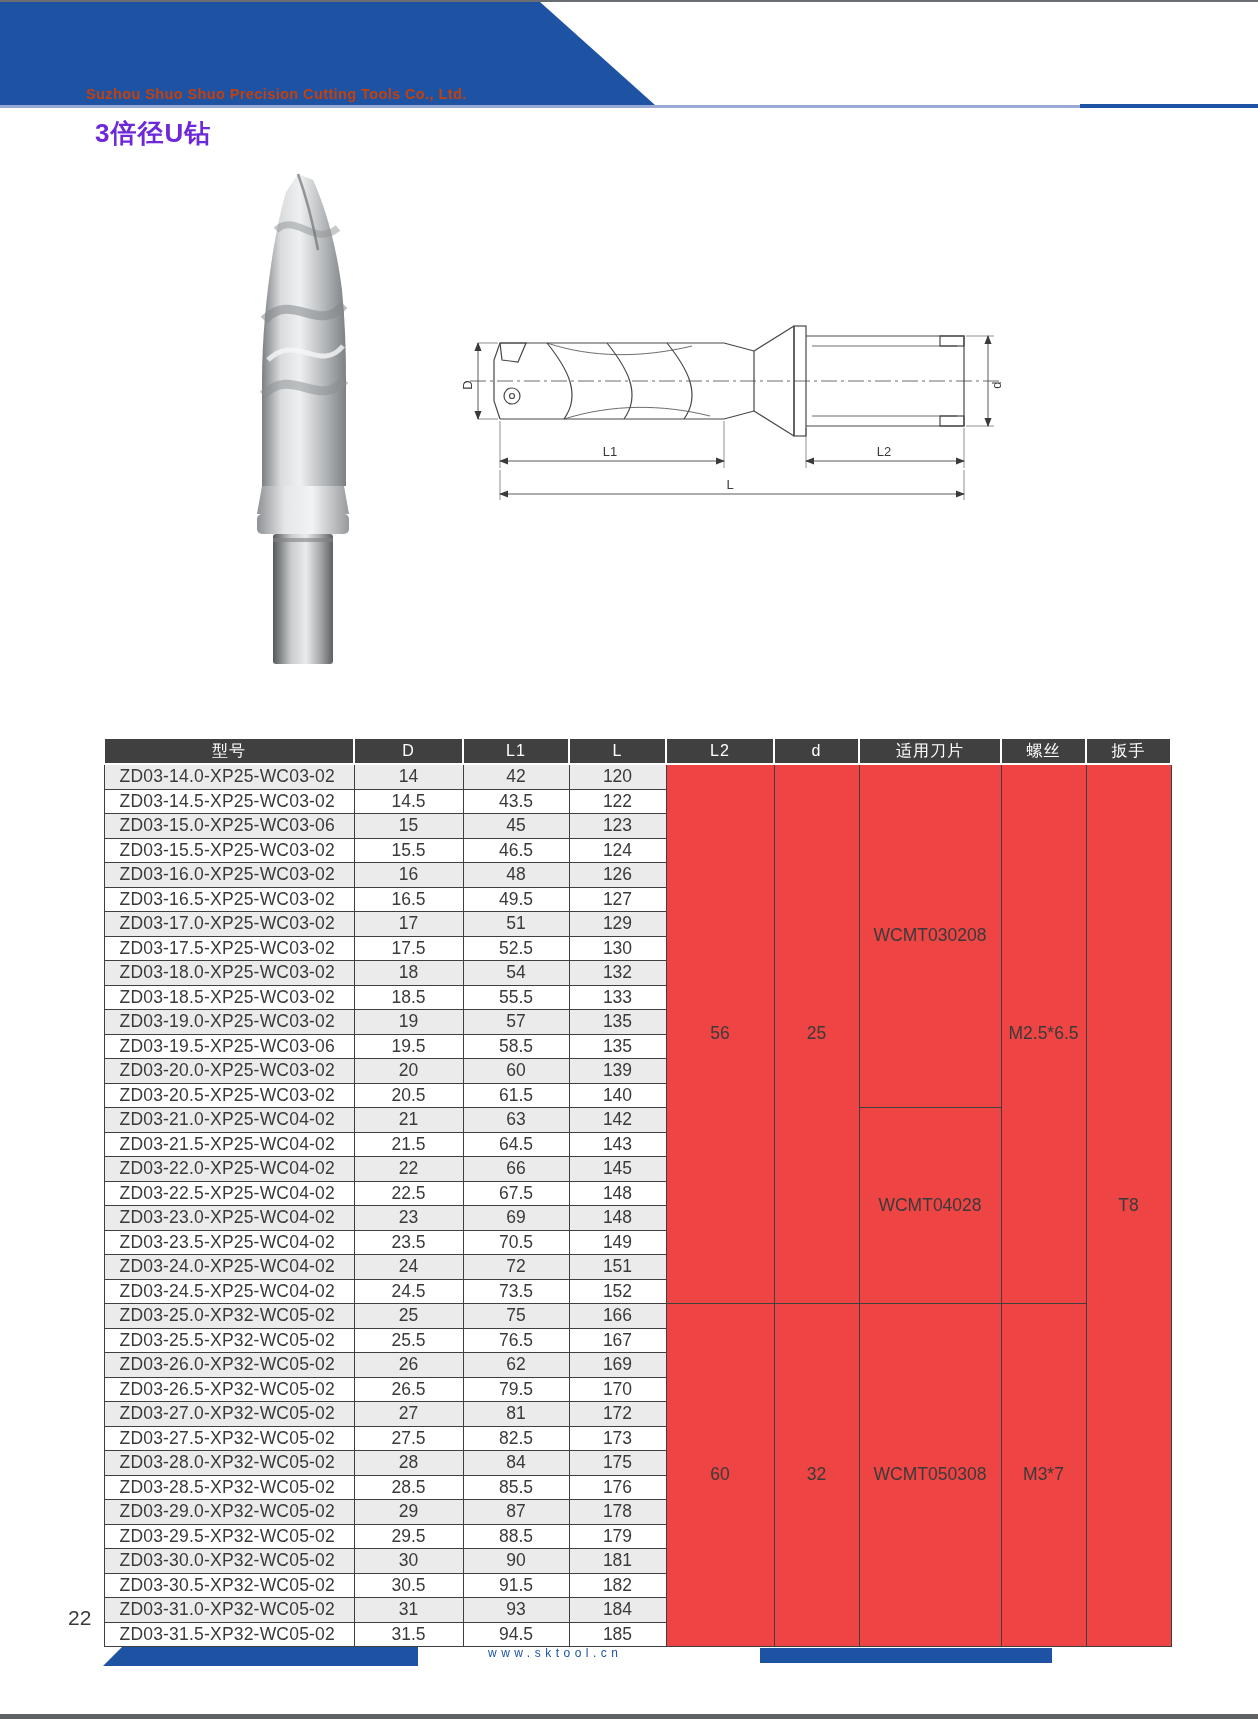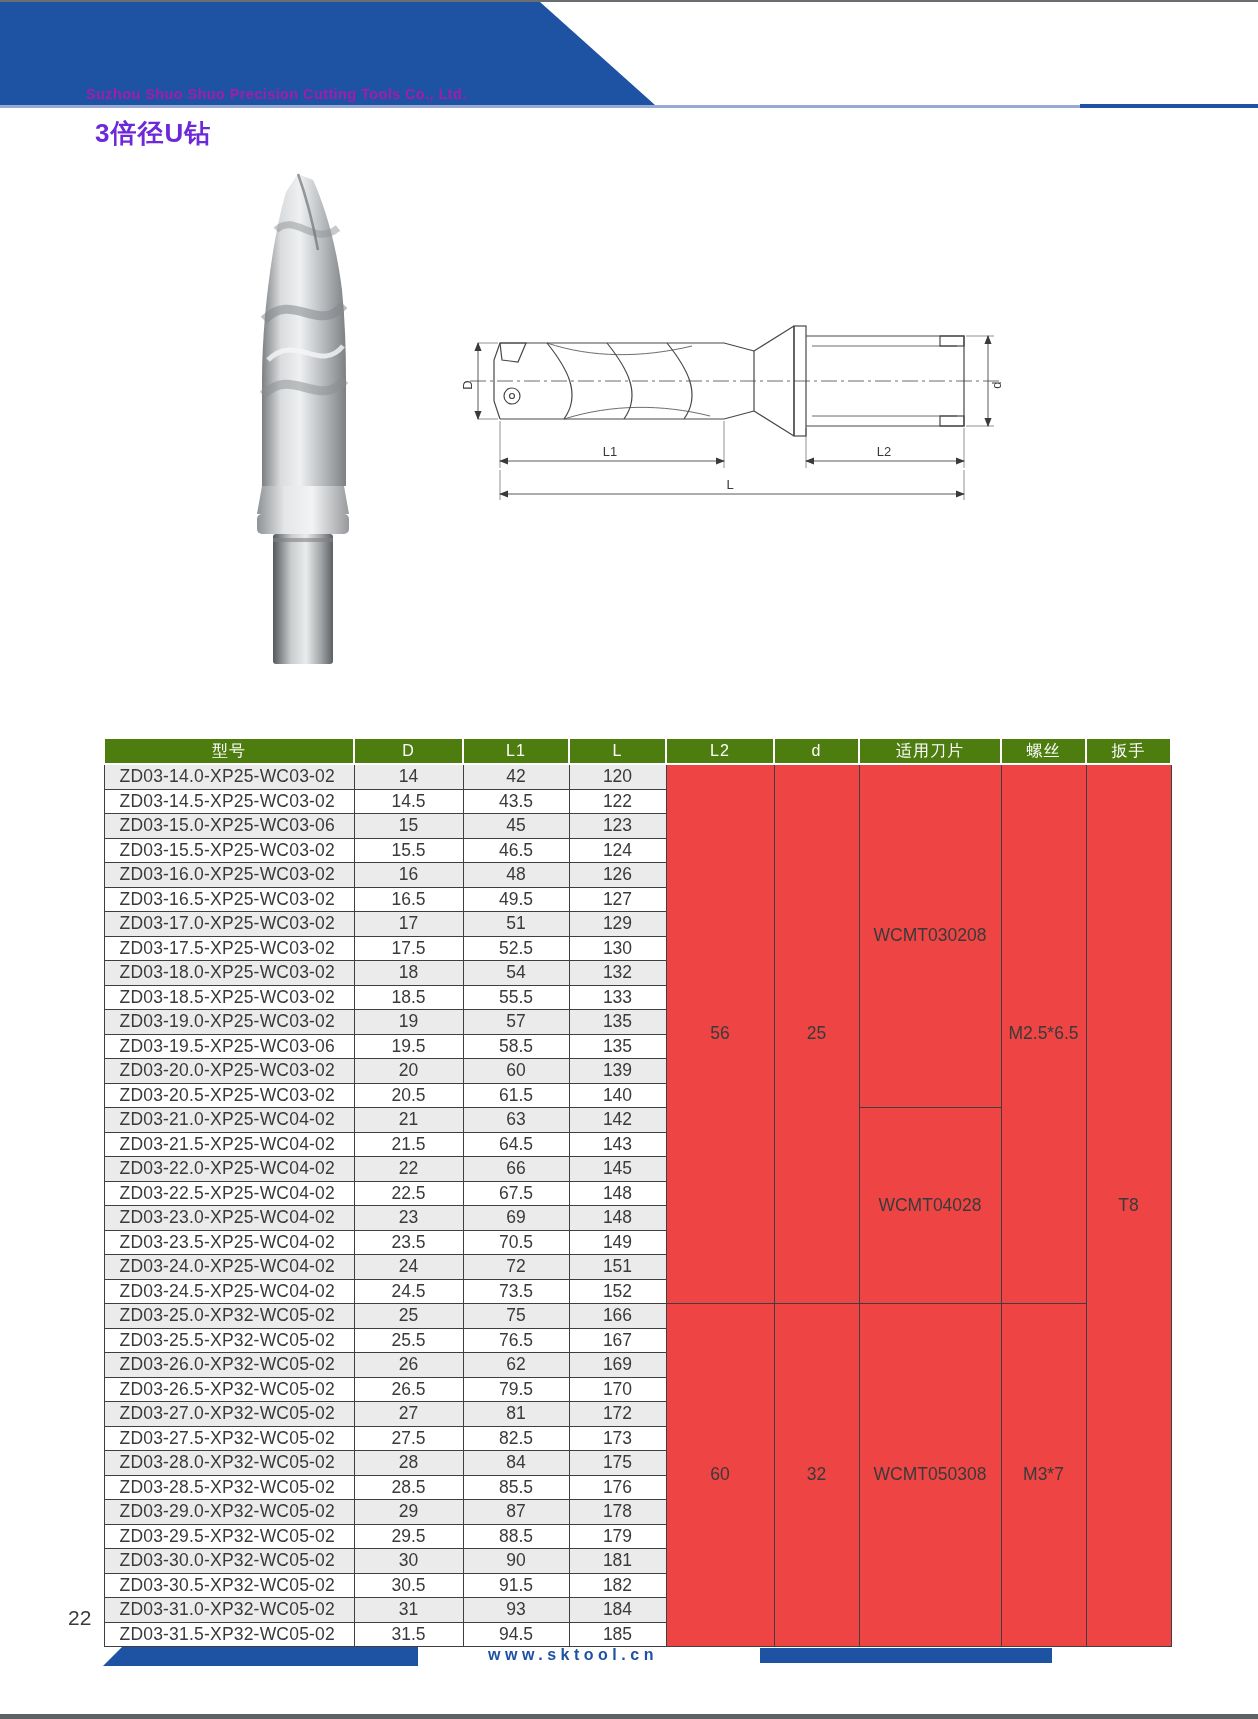--- a/index.html
+++ b/index.html
@@ -14,62 +14,62 @@
   
   .banner{
     position:absolute;left:0;top:2px;width:660px;height:103px;background:#1e52a2;
     clip-path:polygon(0 0,540px 0,655px 100%,0 100%);
   }
   .company-cn{
     position:absolute;left:86px;top:60px;color:#ffffff;font-weight:bold;
     font-size:21px;letter-spacing:16px;white-space:nowrap;
   }
   .company-en{
-    position:absolute;left:86px;top:86px;color:#a21caf;font-weight:bold;
+    position:absolute;left:86px;top:86px;color:#c2410c;font-weight:bold;
     font-size:14.5px;letter-spacing:0.4px;white-space:nowrap;
   }
   .banner-line{position:absolute;left:0;top:105px;width:1258px;height:3px;background:#98a9d6;}
   .banner-line-dark{position:absolute;left:1080px;top:104px;width:178px;height:4px;background:#1e52a2;}
 
   
   .page-title{
     position:absolute;left:95px;top:116px;color:#6d28d9;font-weight:bold;
     font-size:26px;letter-spacing:1px;white-space:nowrap;
   }
 
   
   .photo-wrap{position:absolute;left:248px;top:170px;width:110px;height:500px;}
   .drawing-wrap{position:absolute;left:452px;top:298px;width:565px;height:228px;}
   .drawing-wrap svg text{font-family:"Liberation Sans",sans-serif;font-size:13px;fill:#3a3a3a;}
 
   
   .table-wrap{position:absolute;left:103px;top:737px;width:1067px;}
   table.spec{border-collapse:collapse;table-layout:fixed;width:1067px;}
   table.spec th{
-    background:#4d7c0f;color:#ffffff;font-weight:normal;font-size:16px;letter-spacing:1px;
+    background:#404040;color:#ffffff;font-weight:normal;font-size:16px;letter-spacing:1px;
     height:22px;border:2px solid #ffffff;white-space:nowrap;overflow:hidden;
   }
   table.spec td{
     border:1px solid #3f3f3f;height:23.5px;text-align:center;vertical-align:middle;
     font-size:17.5px;color:#3a3a3a;line-height:1;white-space:nowrap;overflow:hidden;
     background:#ffffff;padding:0;
   }
   table.spec td.model{text-align:left;padding-left:15px;font-size:17.5px;letter-spacing:0.2px;}
   table.spec tbody tr.odd td.base{background:#ebebeb;}
   table.spec td.merged{background:#ef4444;font-size:17.5px;}
 
   
   .page-number{position:absolute;left:68px;top:1606px;font-size:21px;color:#3a3a3a;}
   .footer-bar-left{
     position:absolute;left:103px;top:1647px;width:315px;height:19px;background:#1e52a2;
     clip-path:polygon(19px 0,100% 0,100% 100%,0 100%);
   }
   .footer-site{
-    position:absolute;left:488px;top:1646px;color:#1e52a2;font-weight:bold;
-    font-size:16px;letter-spacing:4.5px;white-space:nowrap;
+    position:absolute;left:488px;top:1646px;color:#1e52a2;font-weight:normal;
+    font-size:12px;letter-spacing:4.5px;white-space:nowrap;
   }
   .footer-bar-right{position:absolute;left:760px;top:1648px;width:292px;height:15px;background:#1e52a2;}
 </style>
 </head>
 <body>
 
 <div id="page">
 
   <div class="edge-top"></div>
 

